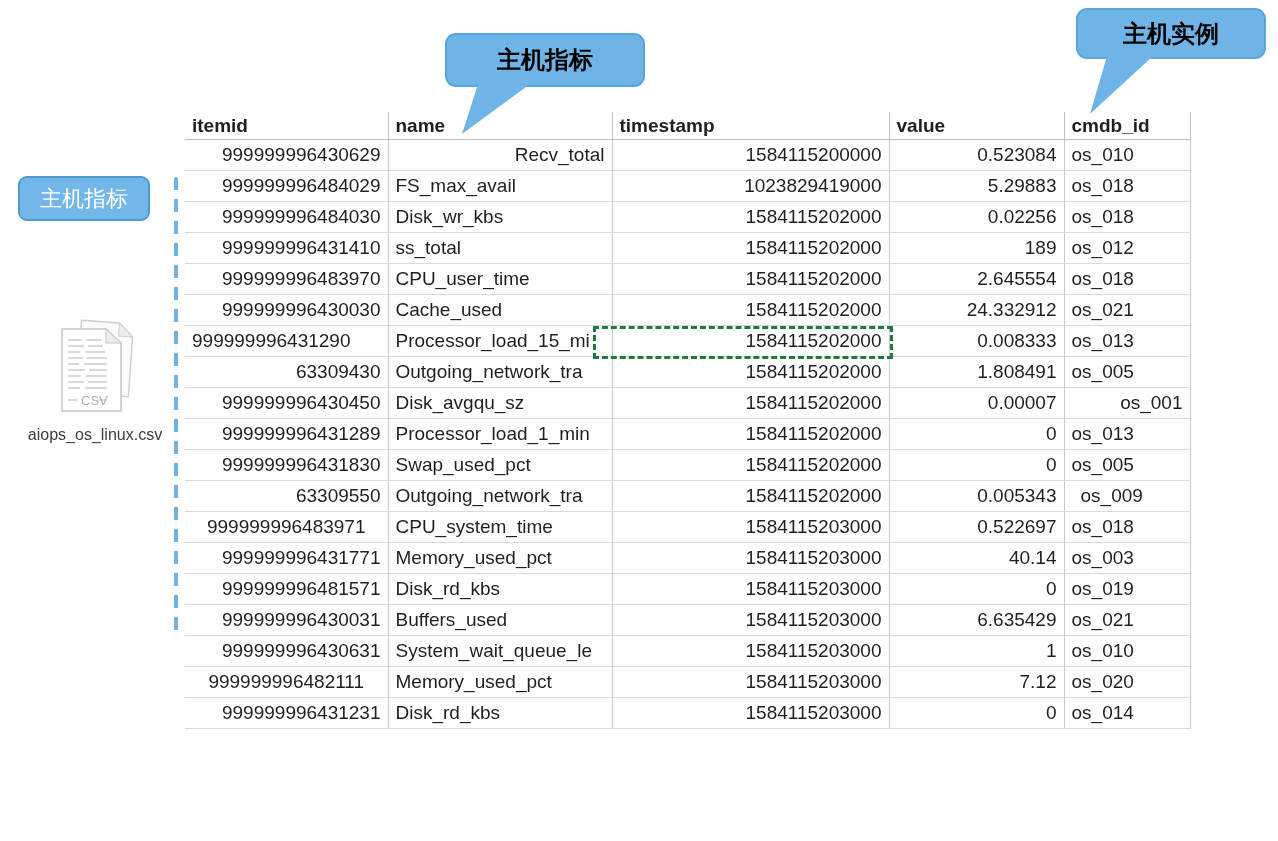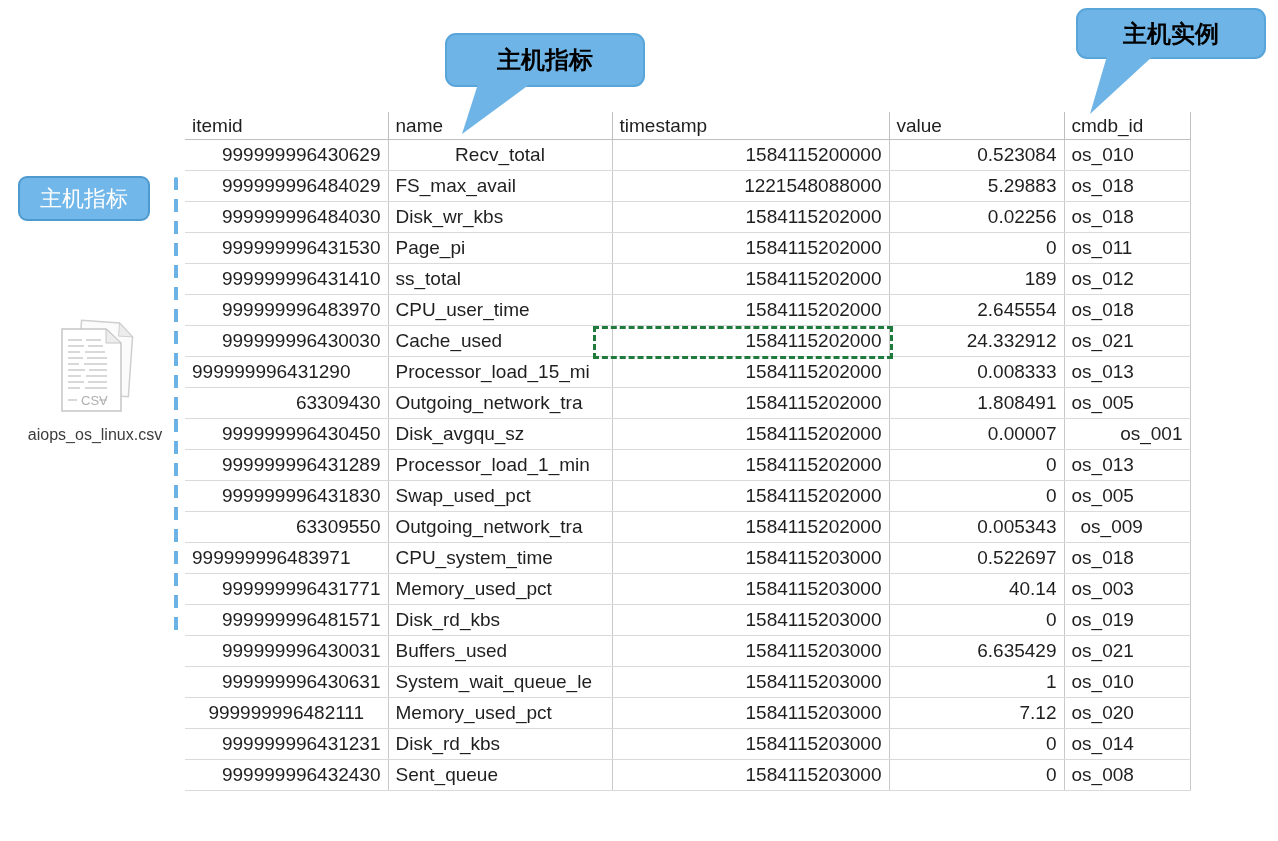--- a/index.html
+++ b/index.html
@@ -7,21 +7,21 @@
     position:relative;width:1278px;height:841px;background:#ffffff;
     font-family:"Liberation Sans","DejaVu Sans",sans-serif;overflow:hidden;
   }
   
   table.sheet{
     position:absolute;left:185px;top:112px;width:1005px;
     border-collapse:collapse;table-layout:fixed;
     font-size:19px;color:#1f1f1f;
   }
   table.sheet th{
-    font-weight:400;text-align:left;height:27px;padding:0 7px;
+    font-weight:700;text-align:left;height:27px;padding:0 7px;
     border-right:1px solid #bfbfbf;border-bottom:1px solid #bfbfbf;
     overflow:hidden;white-space:nowrap;
   }
   table.sheet td{
     height:30px;padding:0 7px;
     border-right:1px solid #c9c9c9;border-bottom:1px solid #dadada;
     overflow:hidden;white-space:nowrap;
   }
   
   .bubble{
@@ -122,47 +122,40 @@
         <th>itemid</th>
         <th>name</th>
         <th>timestamp</th>
         <th>value</th>
         <th>cmdb_id</th>
       </tr>
     </thead>
     <tbody>
         <tr>
           <td style="text-align: right;">999999996430629</td>
-          <td style="text-align: center;">Recv_total</td>
+          <td style="text-align: right;">Recv_total</td>
           <td style="text-align: right;">1584115200000</td>
           <td style="text-align: right;">0.523084</td>
           <td style="text-align: left;">os_010</td>
         </tr>
         <tr>
           <td style="text-align: right;">999999996484029</td>
           <td style="text-align: left;">FS_max_avail</td>
-          <td style="text-align: right;">1221548088000</td>
+          <td style="text-align: right;">1023829419000</td>
           <td style="text-align: right;">5.29883</td>
           <td style="text-align: left;">os_018</td>
         </tr>
         <tr>
           <td style="text-align: right;">999999996484030</td>
           <td style="text-align: left;">Disk_wr_kbs</td>
           <td style="text-align: right;">1584115202000</td>
           <td style="text-align: right;">0.02256</td>
           <td style="text-align: left;">os_018</td>
         </tr>
         <tr>
-          <td style="text-align: right;">999999996431530</td>
-          <td style="text-align: left;">Page_pi</td>
-          <td style="text-align: right;">1584115202000</td>
-          <td style="text-align: right;">0</td>
-          <td style="text-align: left;">os_011</td>
-        </tr>
-        <tr>
           <td style="text-align: right;">999999996431410</td>
           <td style="text-align: left;">ss_total</td>
           <td style="text-align: right;">1584115202000</td>
           <td style="text-align: right;">189</td>
           <td style="text-align: left;">os_012</td>
         </tr>
         <tr>
           <td style="text-align: right;">999999996483970</td>
           <td style="text-align: left;">CPU_user_time</td>
           <td style="text-align: right;">1584115202000</td>
@@ -212,21 +205,21 @@
           <td style="text-align: left;">os_005</td>
         </tr>
         <tr>
           <td style="text-align: right;">63309550</td>
           <td style="text-align: left;">Outgoing_network_tra</td>
           <td style="text-align: right;">1584115202000</td>
           <td style="text-align: right;">0.005343</td>
           <td style="text-align: left; padding-left: 16px;">os_009</td>
         </tr>
         <tr>
-          <td style="text-align: left;">999999996483971</td>
+          <td style="text-align: center;">999999996483971</td>
           <td style="text-align: left;">CPU_system_time</td>
           <td style="text-align: right;">1584115203000</td>
           <td style="text-align: right;">0.522697</td>
           <td style="text-align: left;">os_018</td>
         </tr>
         <tr>
           <td style="text-align: right;">999999996431771</td>
           <td style="text-align: left;">Memory_used_pct</td>
           <td style="text-align: right;">1584115203000</td>
           <td style="text-align: right;">40.14</td>
@@ -260,25 +253,18 @@
           <td style="text-align: right;">7.12</td>
           <td style="text-align: left; margin-left: 36px;">os_020</td>
         </tr>
         <tr>
           <td style="text-align: right;">999999996431231</td>
           <td style="text-align: left;">Disk_rd_kbs</td>
           <td style="text-align: right;">1584115203000</td>
           <td style="text-align: right;">0</td>
           <td style="text-align: left;">os_014</td>
         </tr>
-        <tr>
-          <td style="text-align: right;">999999996432430</td>
-          <td style="text-align: left;">Sent_queue</td>
-          <td style="text-align: right;">1584115203000</td>
-          <td style="text-align: right;">0</td>
-          <td style="text-align: left;">os_008</td>
-        </tr>
       </tbody>
   </table>
 
   <div class="selection"></div>
 
 </div>
 
 </body></html>

